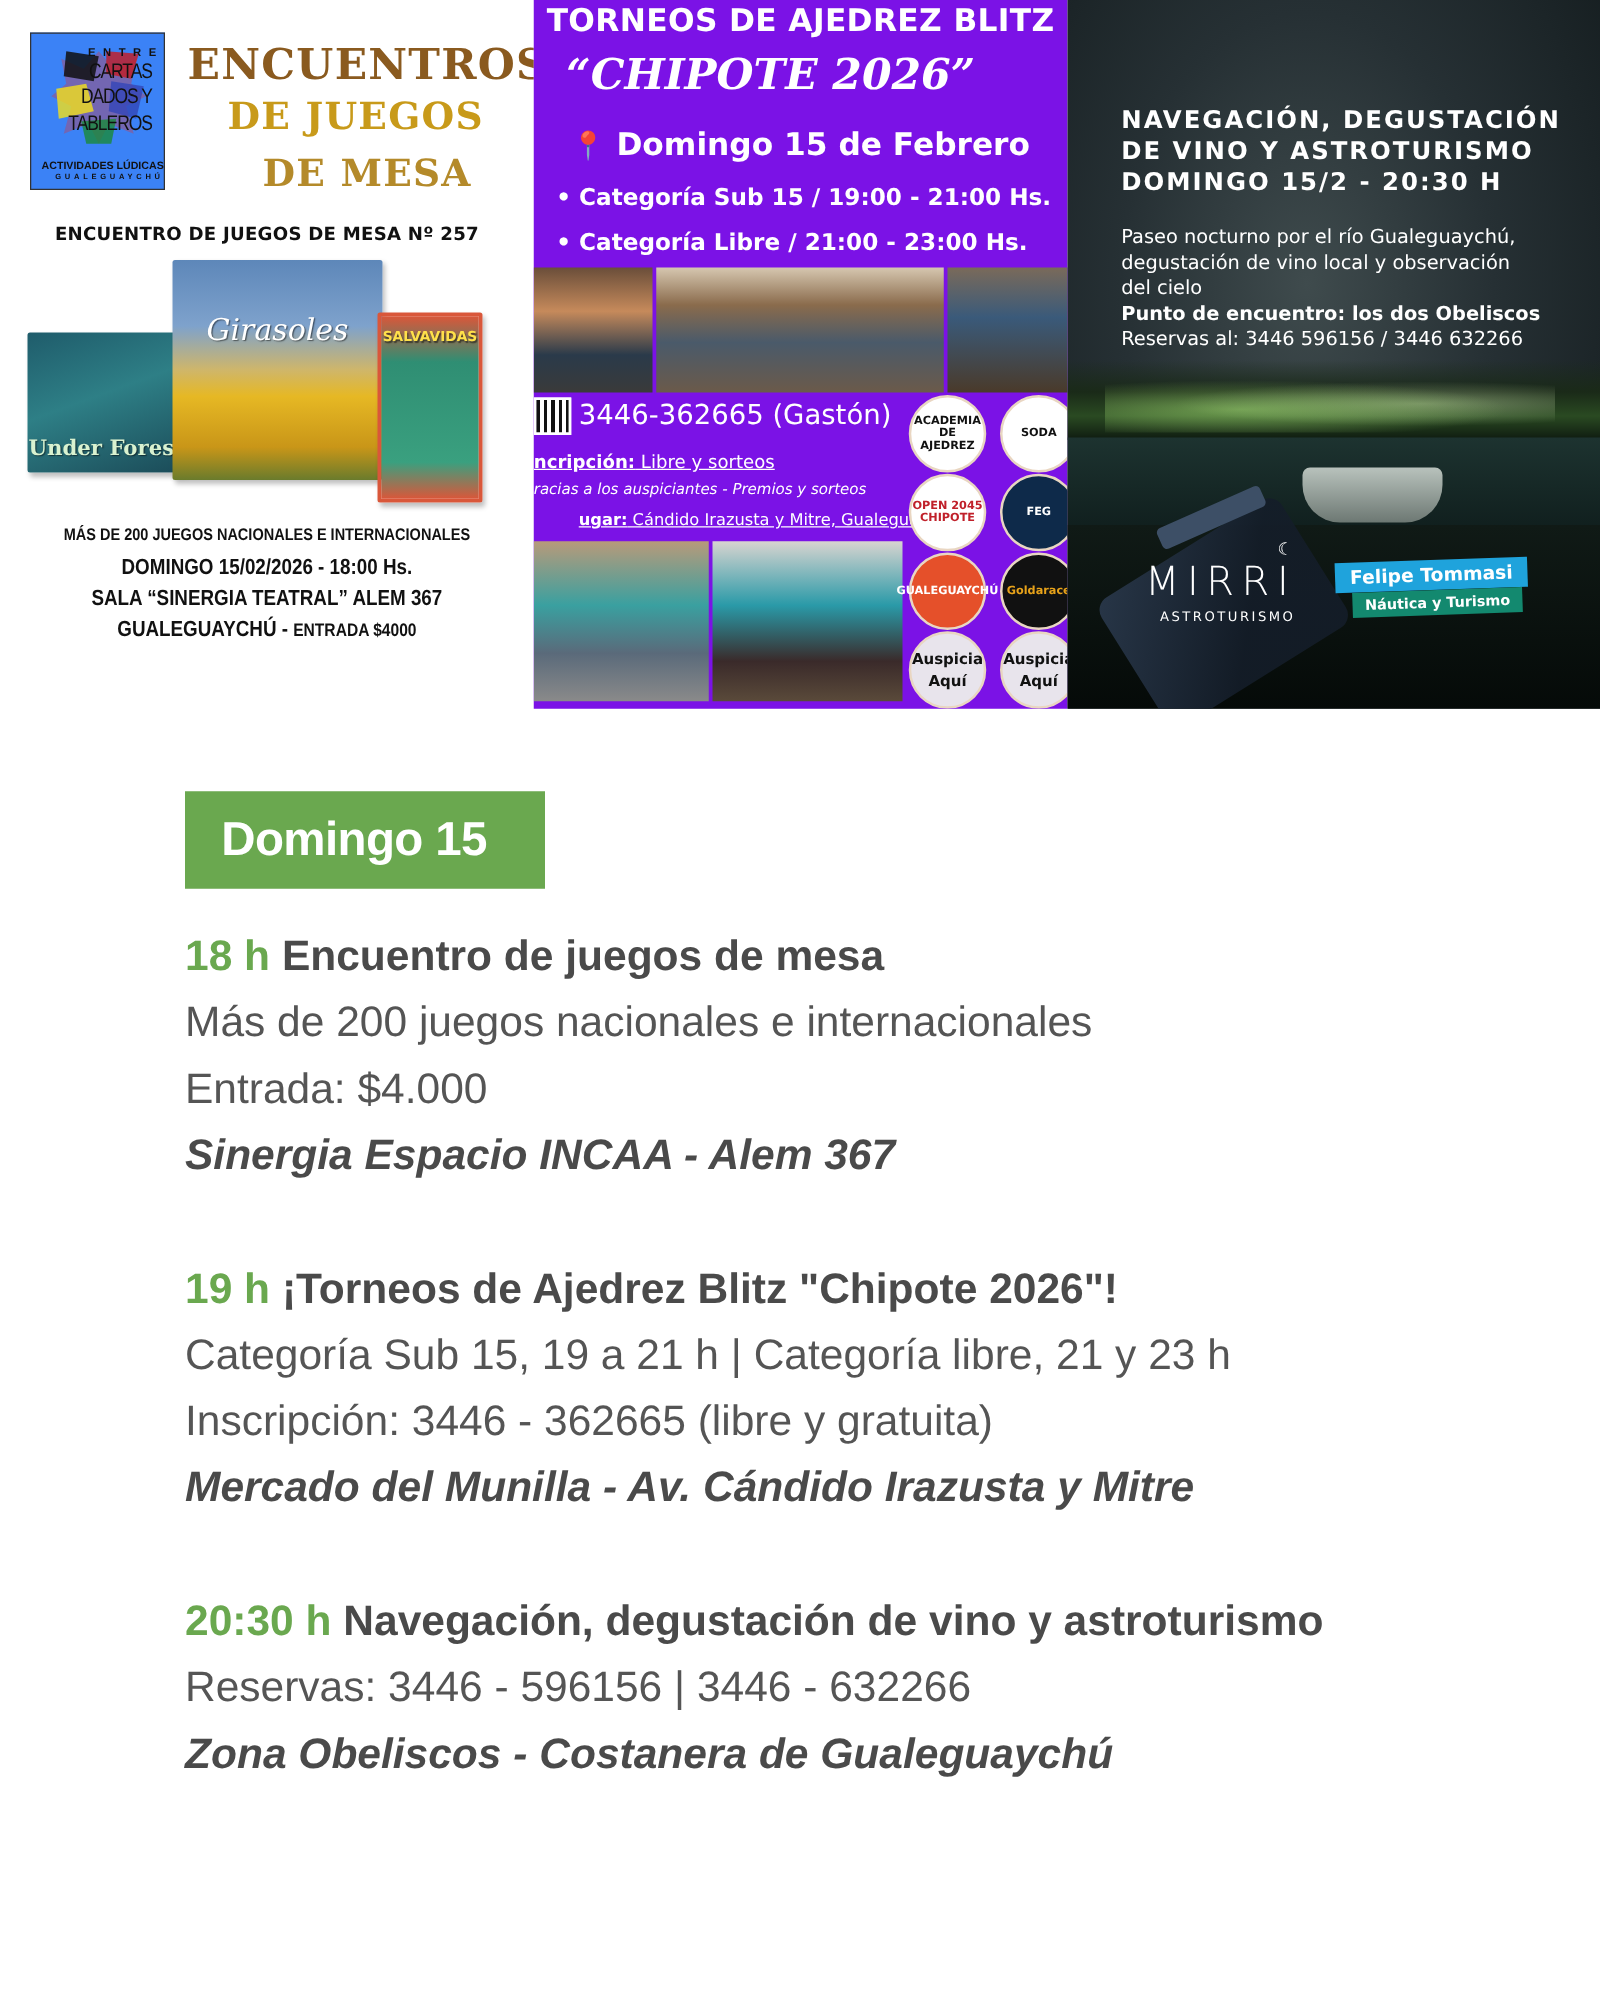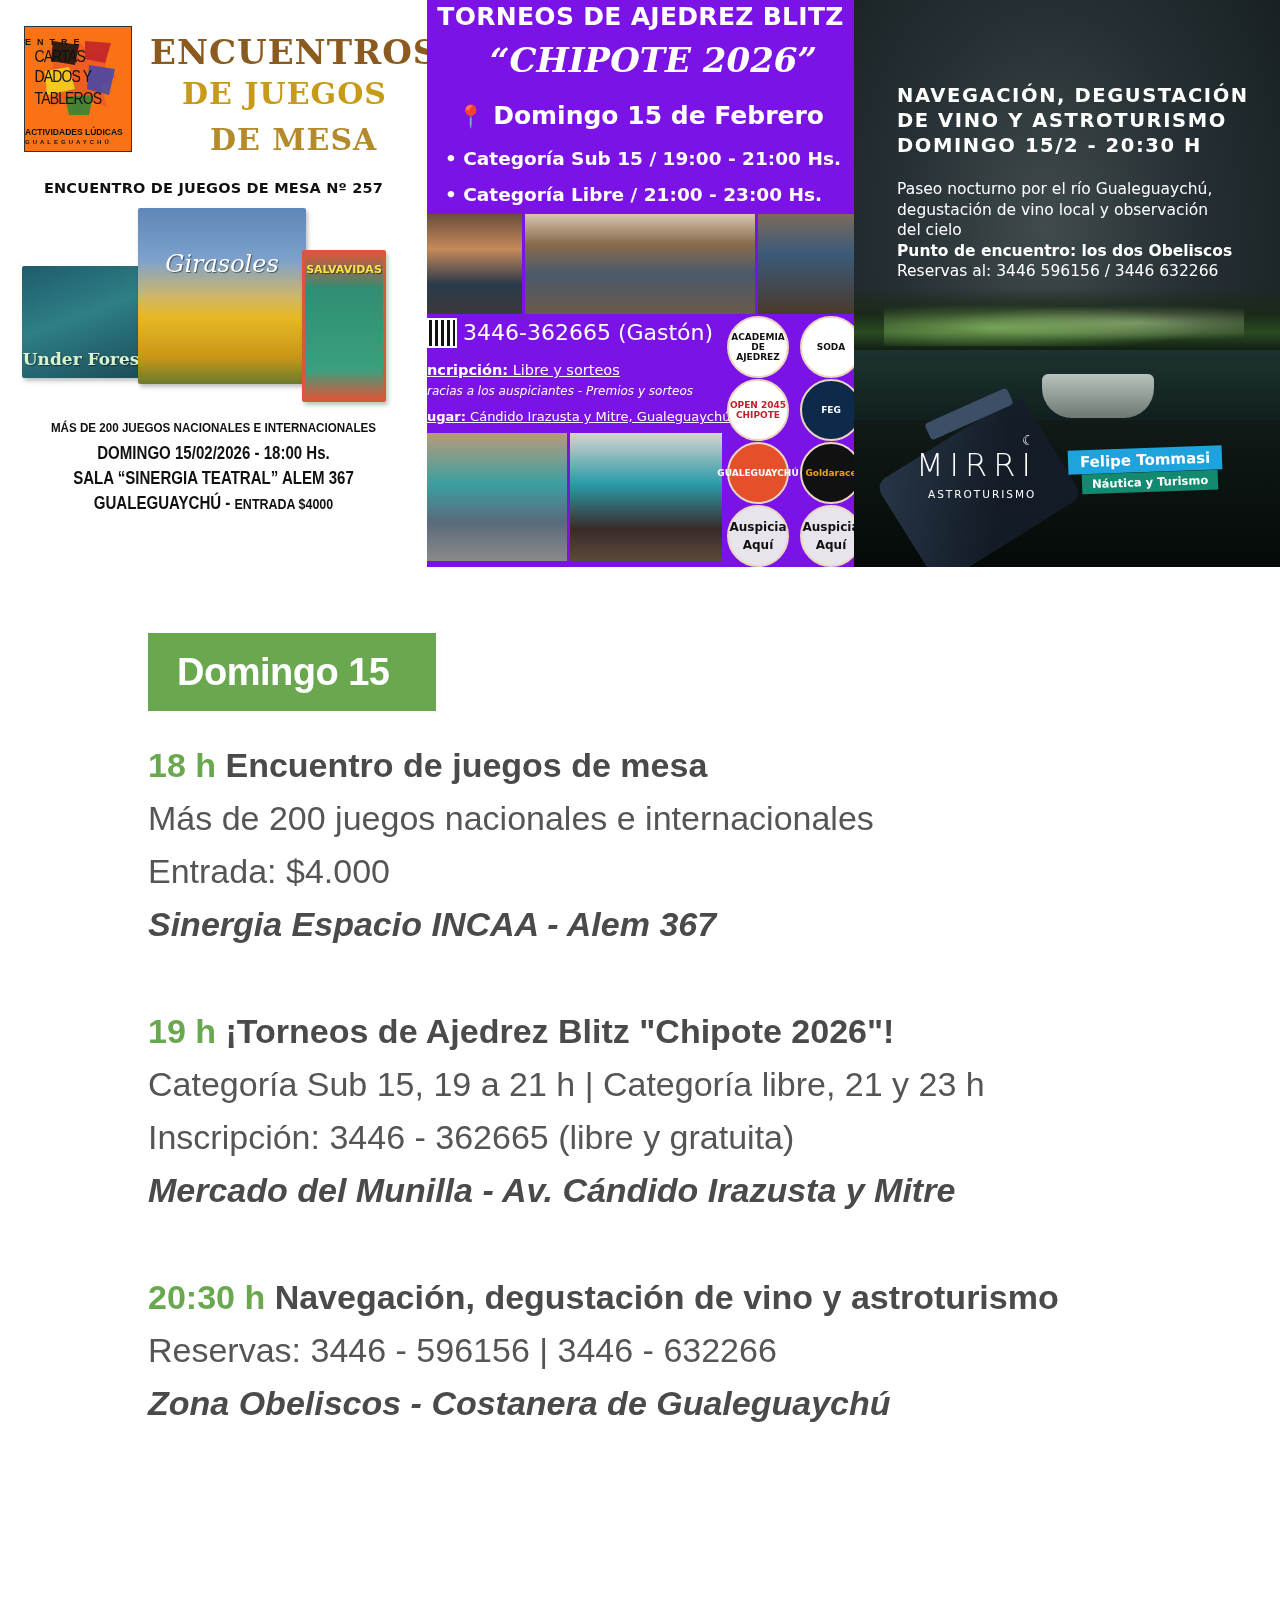--- a/index.html
+++ b/index.html
@@ -5,21 +5,21 @@
     * { box-sizing: border-box; margin: 0; padding: 0; }
     html, body { width: 1280px; height: 1600px; background: #ffffff; overflow: hidden; }
     body { position: relative; font-family: "Liberation Sans", sans-serif; color: #4a4a4a; }
 
     
     .posters { position: absolute; left: 0; top: 0; width: 1280px; height: 567px; }
     .poster { position: absolute; top: 0; height: 567px; overflow: hidden; }
 
     
     .p1 { left: 0; width: 427px; background: #ffffff; }
-    .p1-logo { position: absolute; left: 24px; top: 26px; width: 108px; height: 126px; border: 1.5px solid #333; background: #f97316; text-align: left; }
+    .p1-logo { position: absolute; left: 24px; top: 26px; width: 108px; height: 126px; border: 1.5px solid #333; background: #3b82f6; text-align: right; }
     .p1-logo .splat { position: absolute; left: 14px; top: 10px; width: 80px; height: 80px; }
     .p1-logo .entre { position: absolute; left: 0; right: 0; top: 10px; font: bold 9px "Liberation Sans", sans-serif; letter-spacing: 6px; color: #111; }
     .p1-logo .big { position: absolute; left: 0; right: 0; top: 20px; font: 17px/19px "Liberation Sans Narrow", "Liberation Sans", sans-serif; color: #111; letter-spacing: -1px; transform: scaleX(0.82); font-weight: normal; }
     .p1-logo .act { position: absolute; left: 0; right: 0; top: 100px; font: bold 8.5px "Liberation Sans", sans-serif; color: #111; }
     .p1-logo .gual { position: absolute; left: 0; right: 0; top: 112px; font: bold 6px "Liberation Sans", sans-serif; letter-spacing: 3px; color: #111; }
     .p1-title { position: absolute; left: 148px; top: 26px; width: 250px; height: 140px; }
     .p1-title .ln { position: absolute; font: 900 34px "DejaVu Serif", serif; letter-spacing: 1px; }
     .p1-sub { position: absolute; left: 0; width: 427px; top: 180px; text-align: center; font: bold 14.5px "DejaVu Sans", sans-serif; color: #111; letter-spacing: 0.2px; }
     .boxes { position: absolute; left: 20px; top: 208px; width: 370px; height: 180px; }
     .box { position: absolute; border-radius: 2px; box-shadow: 2px 3px 4px rgba(0,0,0,0.25); overflow: hidden; }
@@ -31,34 +31,34 @@
     .box-gira .bt { top: 42px; font: italic 24px "DejaVu Serif", serif; }
     .box-salva .bt { top: 10px; font: bold 11px "DejaVu Sans", sans-serif; color: #ffe14a; }
     .p1-info { position: absolute; left: 0; width: 427px; top: 420px; text-align: center; color: #111; }
     .p1-info .l1 { font: bold 13.5px "Liberation Sans", sans-serif; transform: scaleX(0.86); margin-bottom: 6px; }
     .p1-info .l2 { font: bold 17.5px "Liberation Sans", sans-serif; transform: scaleX(0.86); line-height: 25px; }
     .p1-info .l2 small { font-size: 14.5px; }
 
     
     .p2 { left: 427px; width: 427px; background: #7b12e6; color: #fff; }
     .p2 .h1 { position: absolute; left: 0; right: 0; top: 2px; text-align: center; font: bold 25px "DejaVu Sans", sans-serif; letter-spacing: 0.3px; }
-    .p2 .h2 { position: absolute; left: 0; right: 0; top: 40px; text-align: center; font: italic 900 34px "DejaVu Serif", serif; padding-left: 26px; }
+    .p2 .h2 { position: absolute; left: 0; right: 0; top: 40px; font: italic 900 34px "DejaVu Serif", serif; padding-left: 26px; }
     .p2 .date { position: absolute; left: 0; right: 0; top: 101px; text-align: center; font: bold 25px "DejaVu Sans", sans-serif; }
     .p2 .date .pin { color: #e53935; font-size: 22px; }
     .p2 .cat { position: absolute; left: 18px; font: bold 18.5px "DejaVu Sans", sans-serif; }
     .p2 .photos { position: absolute; left: 0; top: 214px; width: 427px; height: 100px; display: flex; gap: 3px; background: #7b12e6; }
     .p2 .ph { height: 100px; }
     .p2 .qr { position: absolute; left: 0; top: 318px; width: 30px; height: 30px; background:
         repeating-linear-gradient(90deg,#111 0 3px,#fff 3px 6px), #fff; border: 2px solid #fff; }
     .p2 .phone { position: absolute; left: 36px; top: 320px; font: 22px "DejaVu Sans", sans-serif; }
     .p2 .insc { position: absolute; left: 0; top: 362px; font: 14.5px "DejaVu Sans", sans-serif; text-decoration: underline; white-space: nowrap; }
     .p2 .insc b { font-weight: bold; }
     .p2 .grac { position: absolute; left: 0; top: 384px; font: italic 12px "DejaVu Sans", sans-serif; white-space: nowrap; }
     .p2 .lug { position: absolute; left: 0; top: 409px; font: 13px "DejaVu Sans", sans-serif; text-decoration: underline; white-space: nowrap; }
-    .p2 .lug b { font-weight: bold; }
+    .p2 .lug b { font-weight: bold; padding-left: 36px; }
     .p2 .photos2 { position: absolute; left: 0; top: 433px; width: 295px; height: 128px; display: flex; gap: 3px; }
     .p2 .sponsors { position: absolute; left: 300px; top: 316px; width: 150px; }
     .p2 .sp { position: absolute; width: 62px; height: 62px; border-radius: 50%; border: 2px solid #e9d6c2; display: flex; align-items: center; justify-content: center; text-align: center; font: bold 9px "DejaVu Sans", sans-serif; color: #111; }
     .p2 .sp.ausp { background: #e8e4ec; font: bold 12px "DejaVu Sans", sans-serif; line-height: 18px; }
 
     
     .p3 { left: 854px; width: 426px; background: radial-gradient(ellipse at 45% 40%, #3f4b4d 0%, #263034 45%, #121a1c 100%); color: #fff; }
     .p3 .nav-title { position: absolute; left: 43px; top: 83px; font: bold 19.5px "DejaVu Sans", sans-serif; letter-spacing: 1.6px; line-height: 25px; }
     .p3 .desc { position: absolute; left: 43px; top: 179px; font: 15.5px "DejaVu Sans", sans-serif; line-height: 20.5px; }
     .p3 .desc b { font-weight: bold; }

